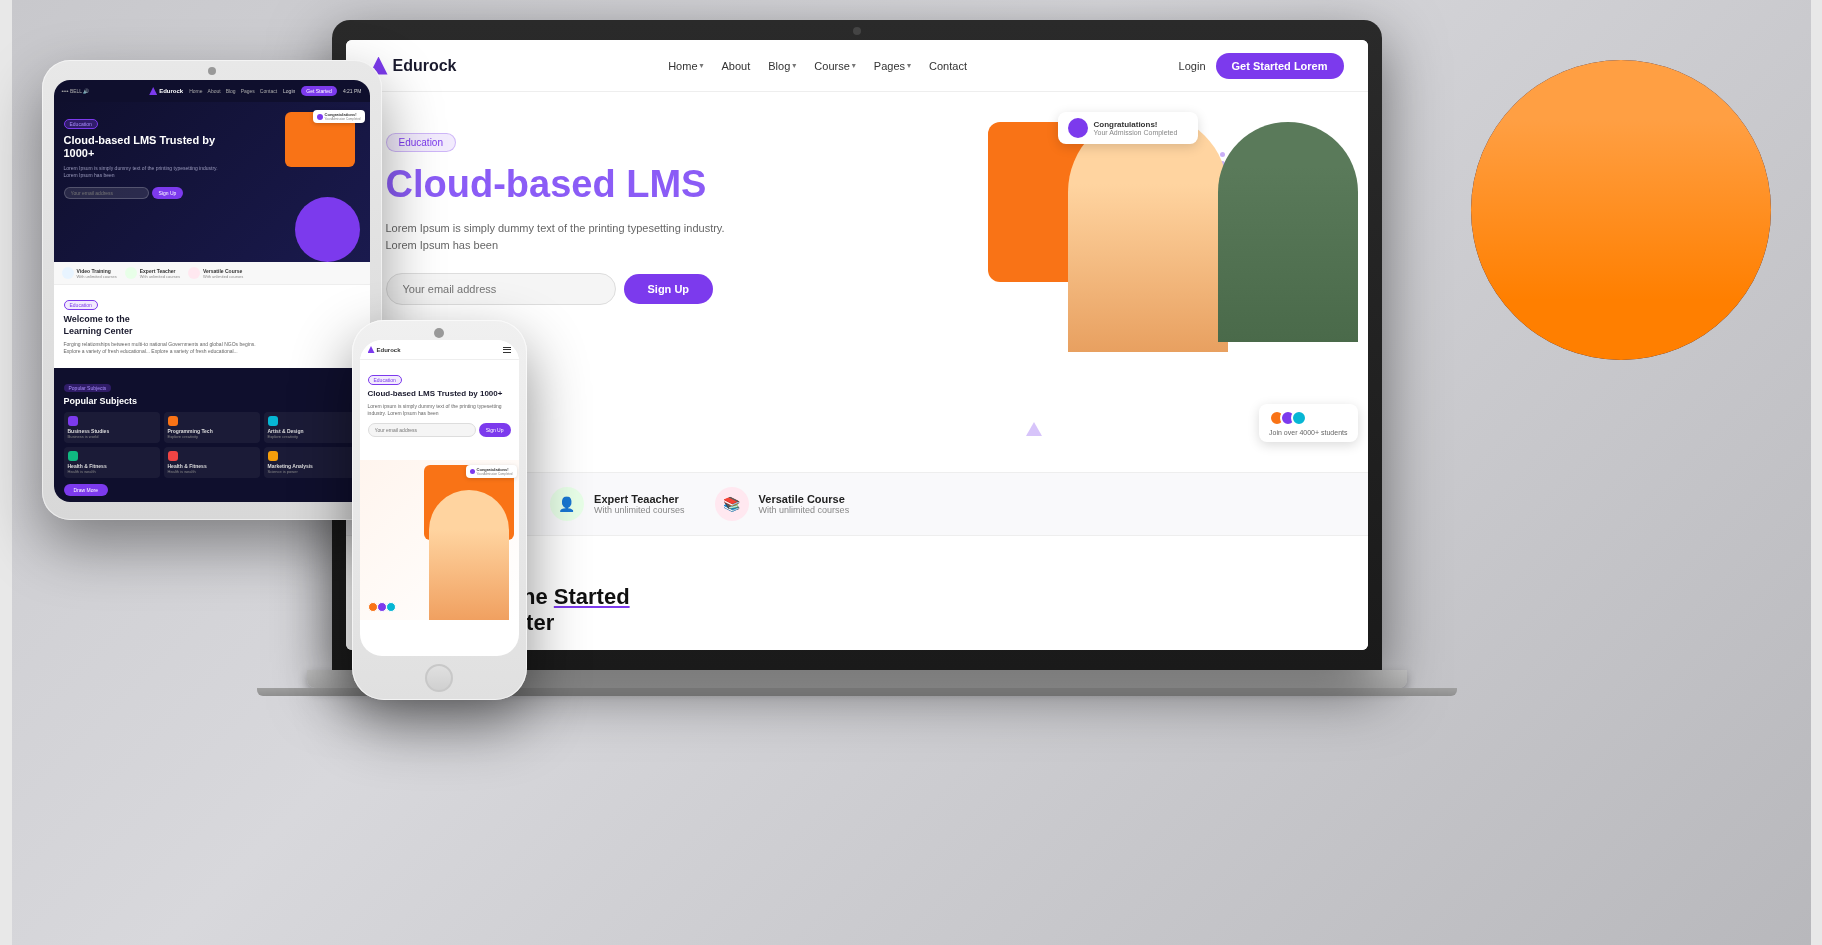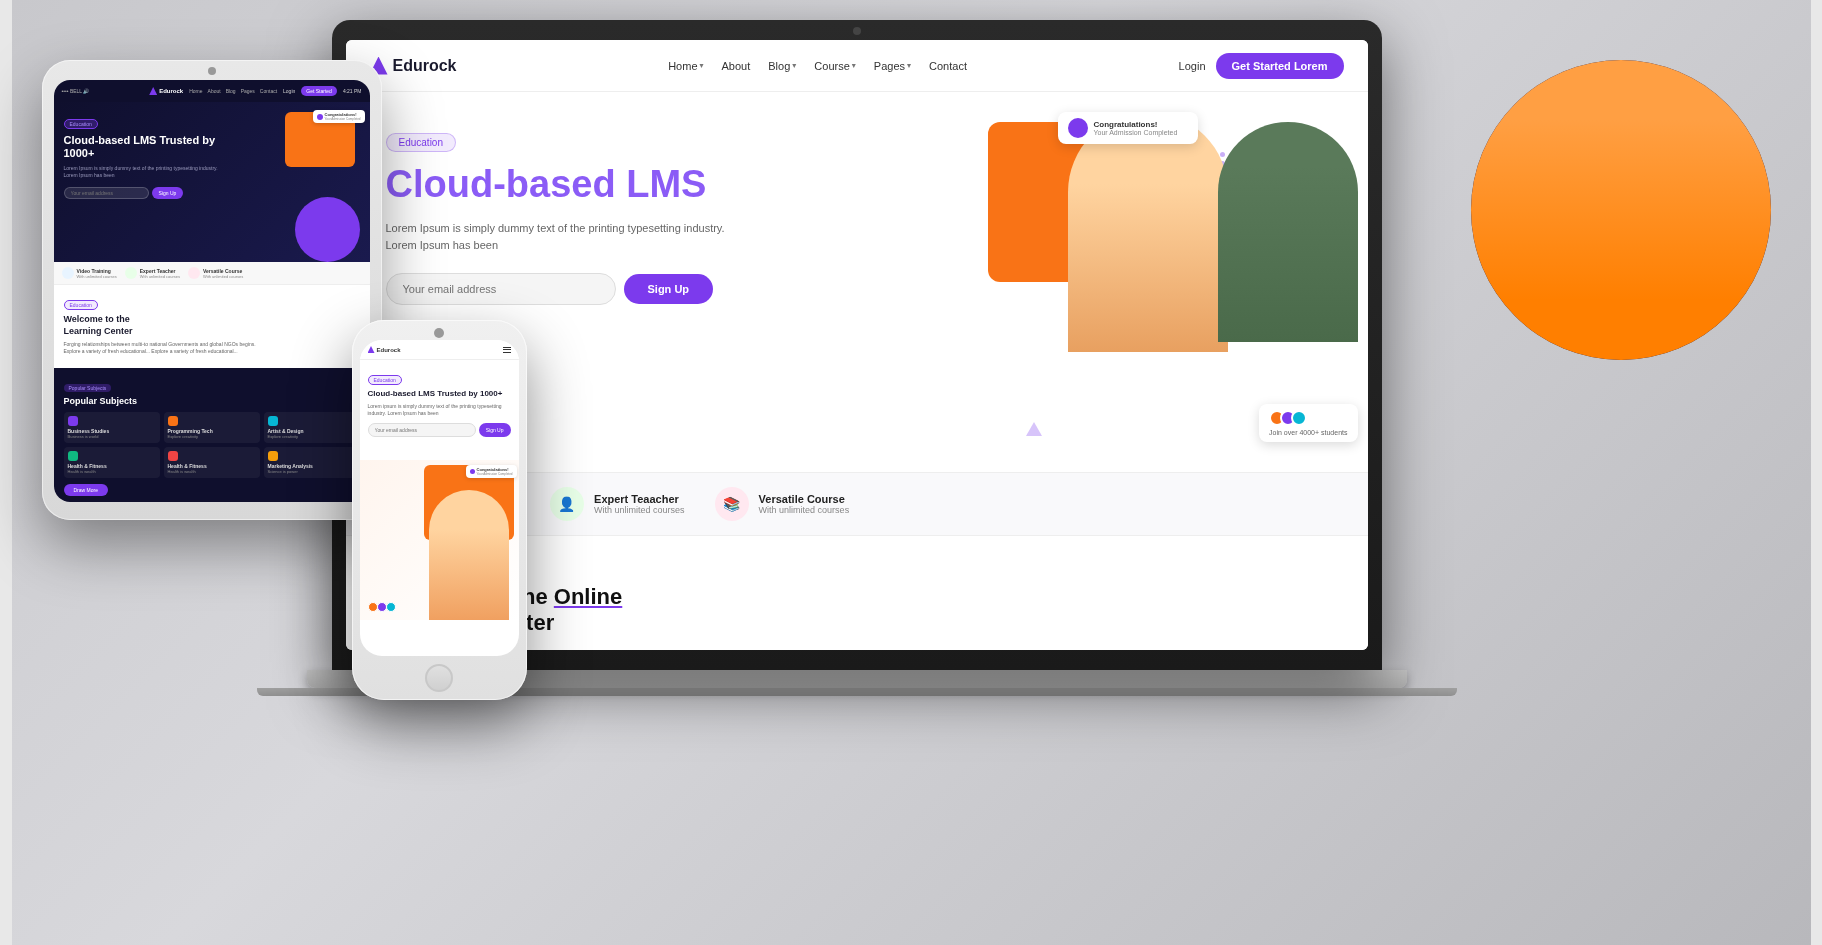--- a/index.html
+++ b/index.html
@@ -1039,21 +1039,21 @@
             <div class="website-feature-text">
               <div class="title">Versatile Course</div>
               <div class="sub">With unlimited courses</div>
             </div>
           </div>
         </div>
 
         <div class="website-about">
           <span class="website-about-badge">About Us</span>
           <div class="website-about-title">
-            <span>Welcome to the</span> <span class="underline">Online</span><br>
+            <span>Welcome to the</span> <span class="underline">Started</span><br>
             <span>Learning Center</span>
           </div>
         </div>
 
       </div>
     </div>
     <div class="laptop-base"></div>
     <div class="laptop-foot"></div>
   </div>
 

